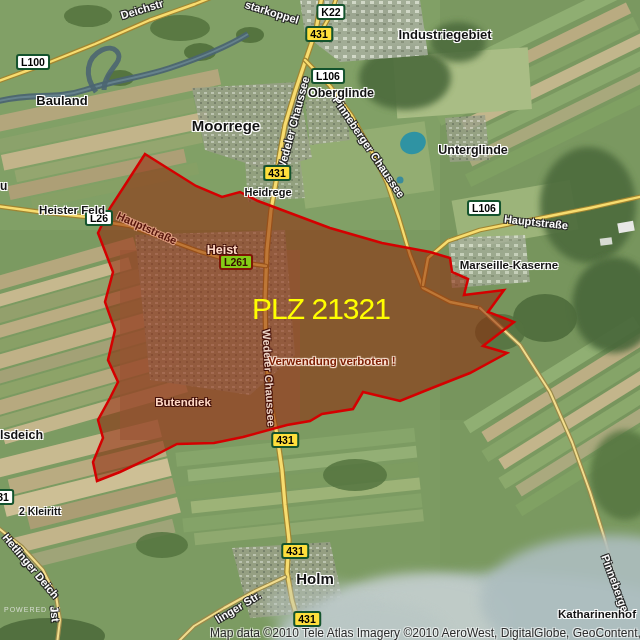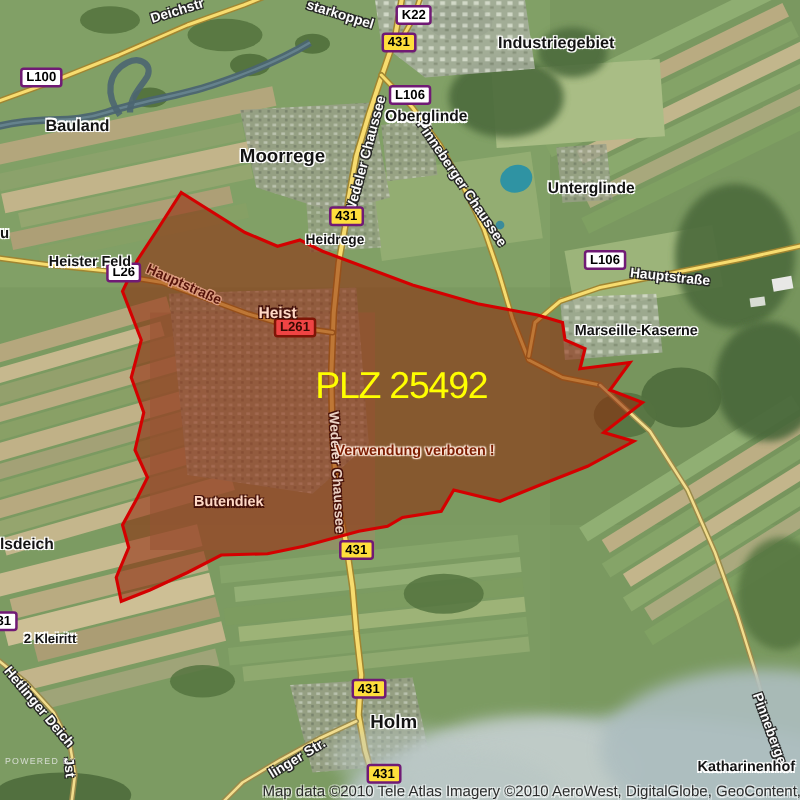--- a/index.html
+++ b/index.html
@@ -13,24 +13,24 @@
   .place.left{transform:translate(0,-50%);}
   .place.red{color:#ffd9c6;
          text-shadow:-1px -1px 0 #42100a,1px -1px 0 #42100a,-1px 1px 0 #42100a,1px 1px 0 #42100a;padding-left:40px;}
   .street{position:absolute;font-weight:bold;font-size:11px;color:#fdfdfd;white-space:nowrap;
          text-shadow:-1px -1px 0 #262626,1px -1px 0 #262626,-1px 1px 0 #262626,1px 1px 0 #262626,0 0 1px #000;}
   .street.red{color:#56140a;
          text-shadow:-1px -1px 0 #dd9d82,1px -1px 0 #dd9d82,-1px 1px 0 #dd9d82,1px 1px 0 #dd9d82;}
   .street.redlight{color:#ecd3c6;
          text-shadow:-1px -1px 0 #451009,1px -1px 0 #451009,-1px 1px 0 #451009,1px 1px 0 #451009;}
   .badge{position:absolute;transform:translate(-50%,-50%);font-weight:bold;font-size:10.5px;
-         line-height:12px;color:#000;background:#fff;border:2px solid #701a75;border-radius:3px;
+         line-height:12px;color:#000;background:#fff;border:2px solid #14532d;border-radius:3px;
          padding:0 3px;white-space:nowrap;}
   .badge.yellow{background:#ffdf3c;}
-  .badge.tinted{background:#ef4444;border-color:#7e1506;color:#380a02;}
+  .badge.tinted{background:#84cc16;border-color:#7e1506;color:#380a02;}
   #plz-watermark{position:absolute;left:321px;top:309px;transform:translate(-50%,-50%);
          color:#ffff00;font-size:30px;letter-spacing:-1px;white-space:nowrap;}
   #brand-watermark{position:absolute;left:321px;top:348px;transform:translate(-50%,-50%);
          color:#0b0b0b;font-weight:bold;font-size:17px;letter-spacing:-0.5px;white-space:nowrap;
          text-shadow:-1px -1px 1px #fff,1px -1px 1px #fff,-1px 1px 1px #fff,1px 1px 1px #fff;}
   #notice-watermark{position:absolute;left:332px;top:361px;transform:translate(-50%,-50%);
          color:#7c1d02;font-weight:bold;font-size:11.5px;white-space:nowrap;
          text-shadow:-1px -1px 1px #ffe9db,1px -1px 1px #ffe9db,-1px 1px 1px #ffe9db,1px 1px 1px #ffe9db;}
   #ghost-watermark{position:absolute;left:352px;top:566px;color:rgba(255,255,255,0.38);
          font-weight:bold;font-size:15px;white-space:nowrap;}
@@ -244,19 +244,19 @@
       <div class="marker-square" style="left: 465px; top: 265px;"></div>
       <div class="place" style="left: 509px; top: 265px; font-size: 11.5px;">Marseille-Kaserne</div>
       <div class="place red" style="left: 163px; top: 402px; font-size: 11.5px;">Butendiek</div>
       <div class="place left" style="left: 0px; top: 435px; font-size: 12.5px;">lsdeich</div>
       <div class="place" style="left: 40px; top: 511px; font-size: 10.5px;">2 Kleiritt</div>
       <div class="place" style="left: 288px; top: 578px; font-size: 15px; margin-left: 27px;">Holm</div>
       <div class="place" style="left: 597px; top: 614px; font-size: 11.5px;">Katharinenhof</div>
       <div class="place left" style="left: 0px; top: 186px; font-size: 12px;">u</div>
     </div>
 
-  <div id="plz-watermark">PLZ 25492</div>
+  <div id="plz-watermark">PLZ 21321</div>
   <div id="notice-watermark">Verwendung verboten !</div>
 
   <div id="powered-by">POWERED BY</div>
   <a id="google-logo" href="#"><span style="color: rgb(60, 121, 230);">G</span><span style="color: rgb(214, 73, 47);">o</span><span style="color: rgb(240, 180, 0);">o</span><span style="color: rgb(60, 121, 230);">g</span><span style="color: rgb(47, 168, 79);">l</span><span style="color: rgb(214, 73, 47);">e</span></a>
   <div id="attribution-line">Map data ©2010 Tele Atlas  Imagery ©2010 AeroWest, DigitalGlobe, GeoContent, GeoEye</div>
 </div>
 
 </body></html>

